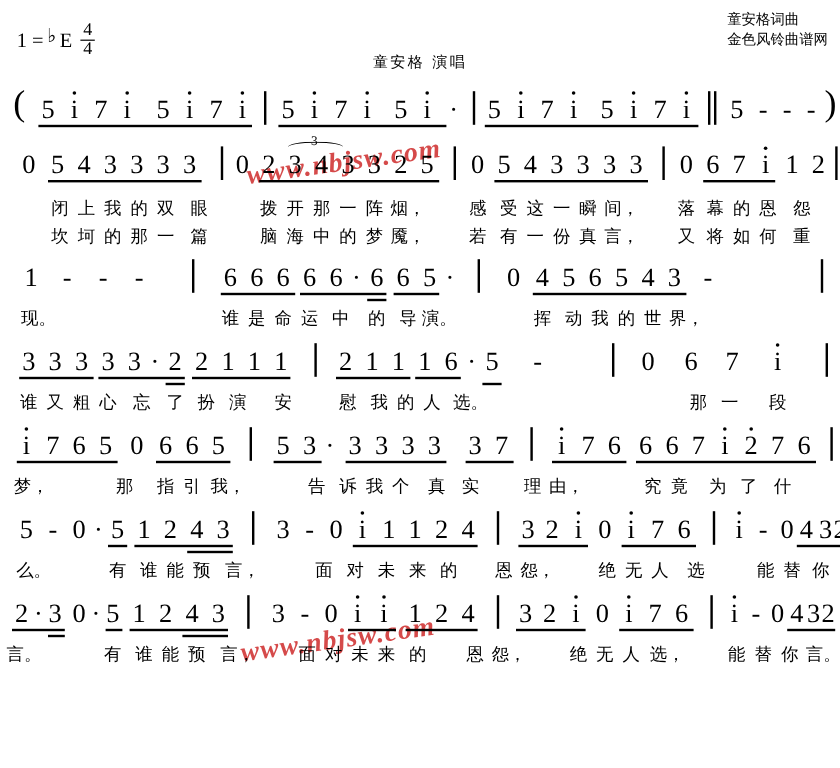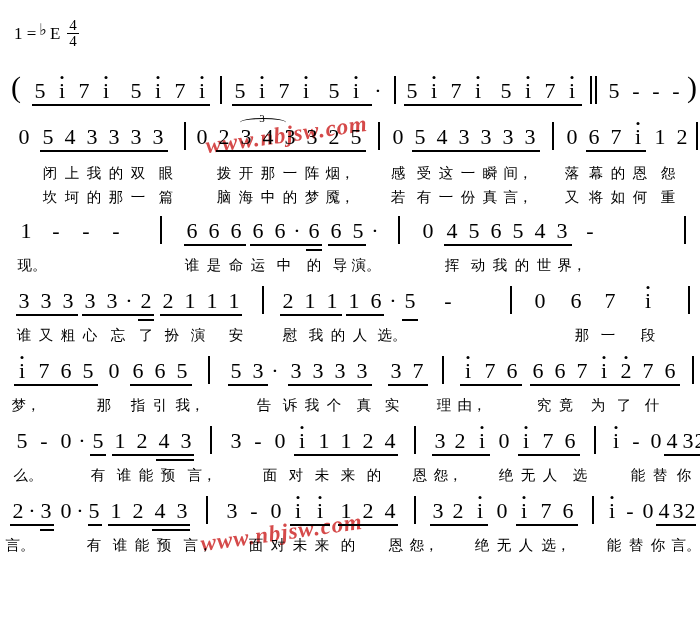--- a/index.html
+++ b/index.html
@@ -170,20 +170,25 @@
 
   <div class="header">
     <div class="key-sig">
       <span>1 =</span>
       <span class="flat">♭</span>
       <span>E</span>
       <span class="meter">
         <span class="num">4</span>
         <span class="den">4</span>
       </span>
+    </div>
+    <div class="subtitle">童安格  演唱</div>
+    <div class="credits">
+      <div>童安格词曲</div>
+      <div>金色风铃曲谱网</div>
     </div>
   </div>
 
   <div class="wm" style="left:205px; top:122px; transform:rotate(-8deg);">www.nbjsw.com</div>
   <div class="wm" style="left:200px; top:520px; transform:rotate(-8deg);">www.nbjsw.com</div>
 
   <div class="row" style="height:48px;">
     <div class="notes" style="height:48px;">
       <span class="paren" style="left:16px; top:-2px;">(</span>
 

